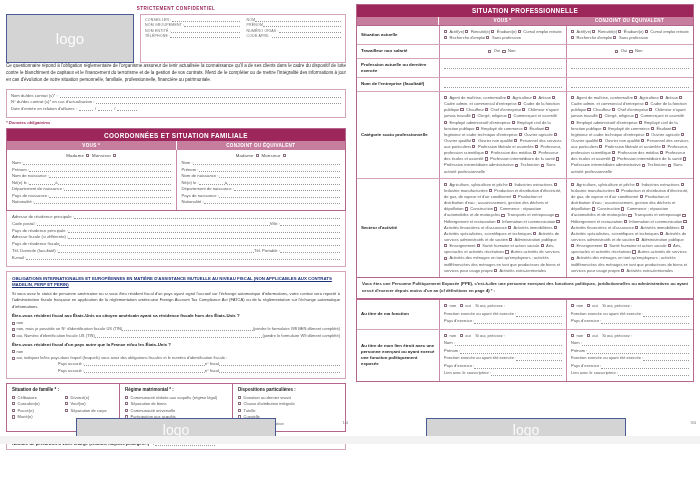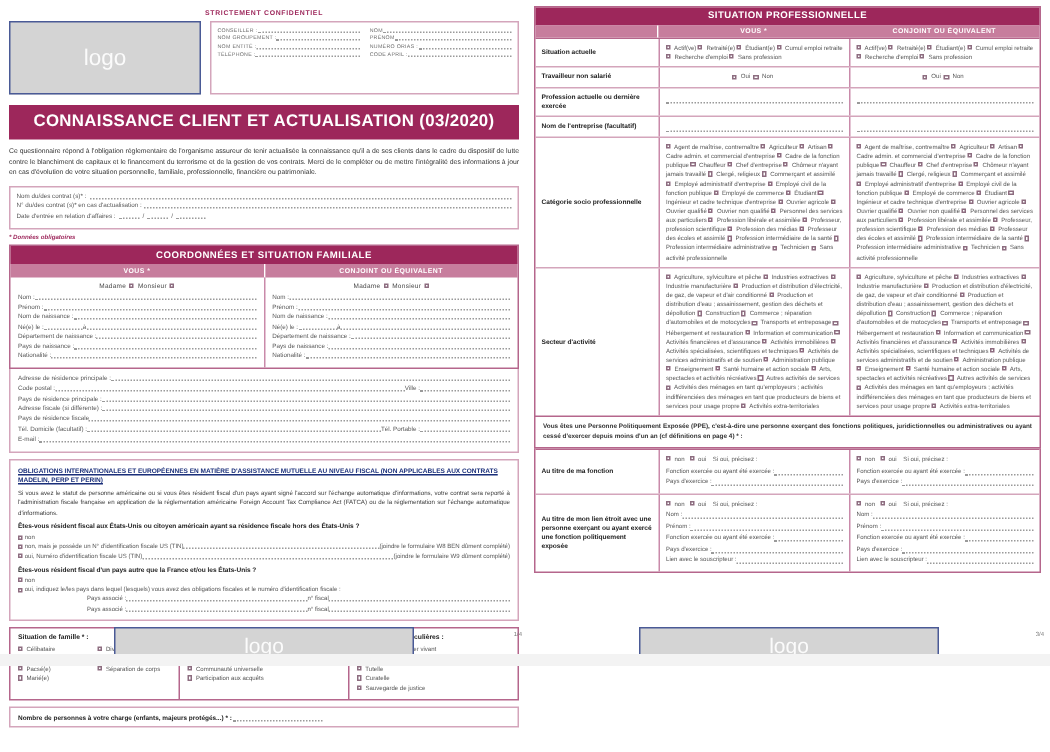--- a/index.html
+++ b/index.html
@@ -157,21 +157,20 @@
               <span class="dots"></span>
             </div>
             <div class="cons-item">
               <span>CODE  APRIL :</span>
               <span class="dots"></span>
             </div>
           </div>
       </div>
     </div>
 
-    <div class="title-band">CONNAISSANCE CLIENT ET ACTUALISATION (03/2020)</div>
 
     <div class="intro">Ce questionnaire répond à l'obligation réglementaire de l'organisme assureur de tenir actualisée la connaissance qu'il a de ses clients dans le cadre du dispositif de lutte contre le blanchiment de capitaux et le financement du terrorisme et de la gestion de vos contrats. Merci de le compléter ou de mettre l'intégralité des informations à jour en cas d'évolution de votre situation personnelle, familiale, professionnelle, financière ou patrimoniale.</div>
 
     <div class="contract-box">
       <div class="row">
         <span class="lb">Nom du/des contrat (s)* :</span>
         <span class="dots"></span>
       </div>
       <div class="row">
         <span class="lb">N° du/des contrat (s)* en cas d'actualisation :</span>

